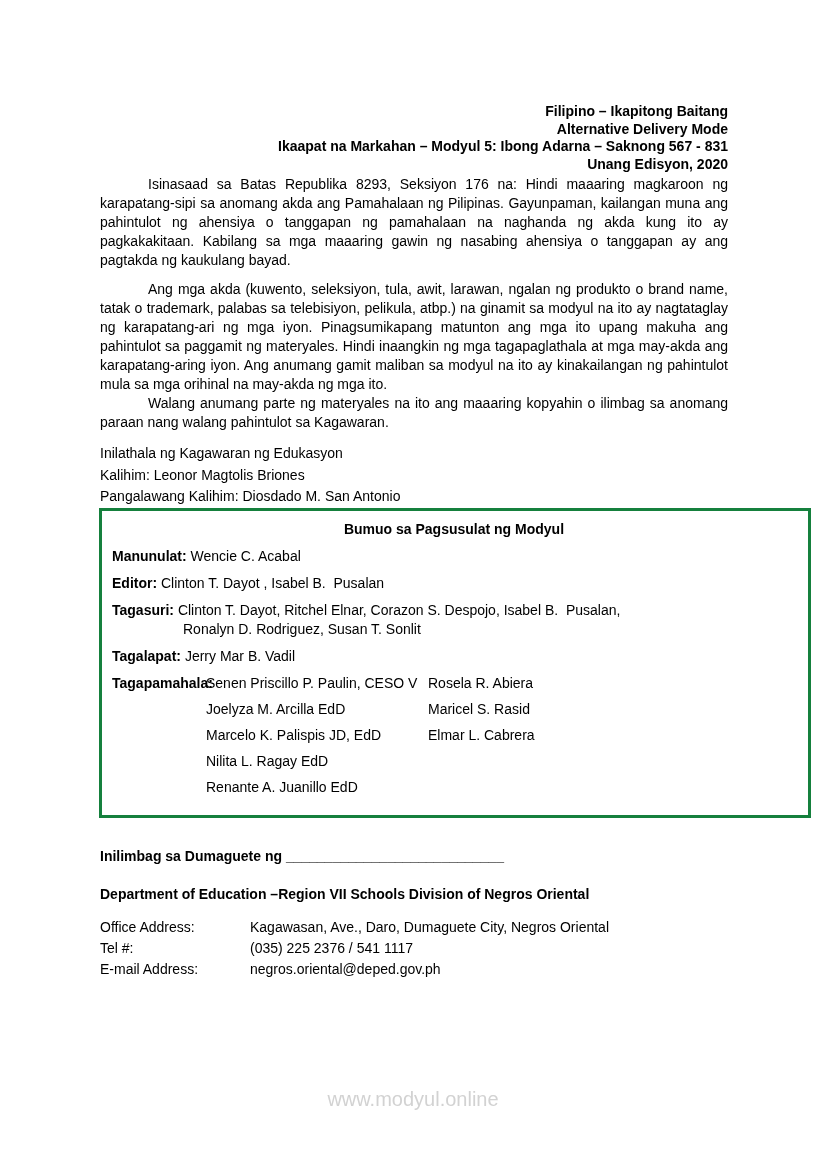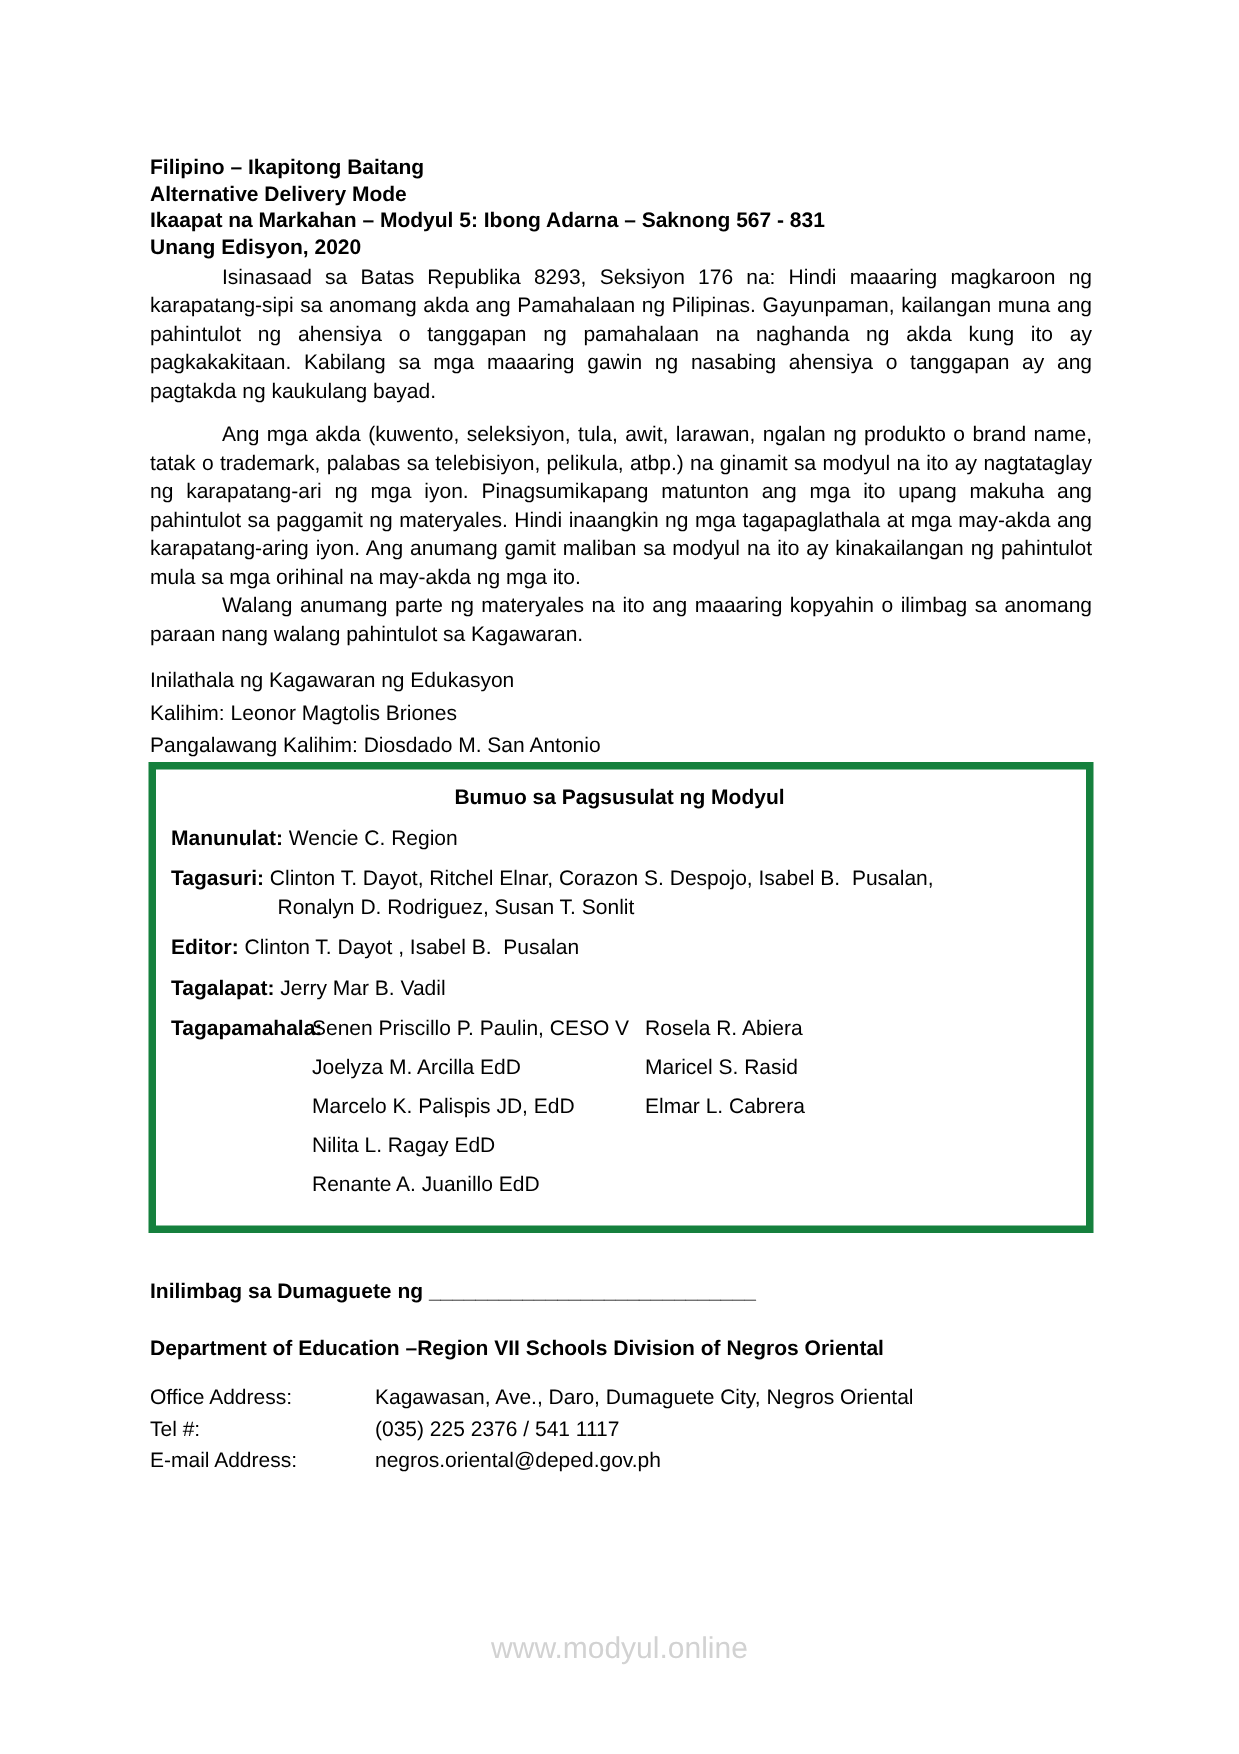--- a/index.html
+++ b/index.html
@@ -15,36 +15,36 @@
     color: #000000;
     overflow: hidden;
   }
   .content {
     position: absolute;
     left: 100px;
     top: 103px;
     width: 628px;
     font-size: 14px;
   }
-  .hdr-block { font-weight: bold; line-height: 17.5px; }
+  .hdr-block { font-weight: bold; line-height: 17.5px; text-align: right; }
   .para {
     line-height: 19px;
     text-align: justify;
     text-indent: 48px;
   }
   .para-1 { margin-top: 2px; }
   .para-2 { margin-top: 10px; }
   .para-3 { margin-top: 0; }
   .pub-block { margin-top: 11px; line-height: 21.5px; }
   .credits-box {
     box-sizing: border-box;
     margin-left: -1px;
-    width: 630px;
+    width: 712px;
     margin-top: 0px;
-    border: 5px solid #15803d;
+    border: 3px solid #15803d;
     padding: 9px 12px 18px 10px;
   }
   .box-title {
     text-align: center;
     font-weight: bold;
     line-height: 19px;
     margin-bottom: 8px;
   }
   .brow { line-height: 19px; margin-top: 8px; }
   .blabel { font-weight: bold; }
@@ -89,32 +89,32 @@
     <div>Inilathala ng Kagawaran ng Edukasyon</div>
     <div>Kalihim: Leonor Magtolis Briones</div>
     <div>Pangalawang Kalihim: Diosdado M. San Antonio</div>
   </div>
 
   <div class="credits-box">
     <div class="box-title">Bumuo sa Pagsusulat ng Modyul</div>
 
     <div class="brow">
       <span class="blabel">Manunulat:</span>
-      <span>Wencie C. Region</span>
+      <span>Wencie C. Acabal</span>
+    </div>
+
+    <div class="brow">
+      <span class="blabel">Editor:</span>
+      <span>Clinton T. Dayot , Isabel B.&nbsp; Pusalan</span>
     </div>
 
     <div class="brow">
       <span class="blabel">Tagasuri:</span>
       <span>Clinton T. Dayot, Ritchel Elnar, Corazon S. Despojo, Isabel B.&nbsp; Pusalan,</span>
       <div class="brow-cont">Ronalyn D. Rodriguez, Susan T. Sonlit</div>
-    </div>
-
-    <div class="brow">
-      <span class="blabel">Editor:</span>
-      <span>Clinton T. Dayot , Isabel B.&nbsp; Pusalan</span>
     </div>
 
     <div class="brow">
       <span class="blabel">Tagalapat:</span>
       <span>Jerry Mar B. Vadil</span>
     </div>
 
     <div class="tp-row first">
       <span class="tp-label">Tagapamahala:</span>
       <span class="tp-name">Senen Priscillo P. Paulin, CESO V</span>

